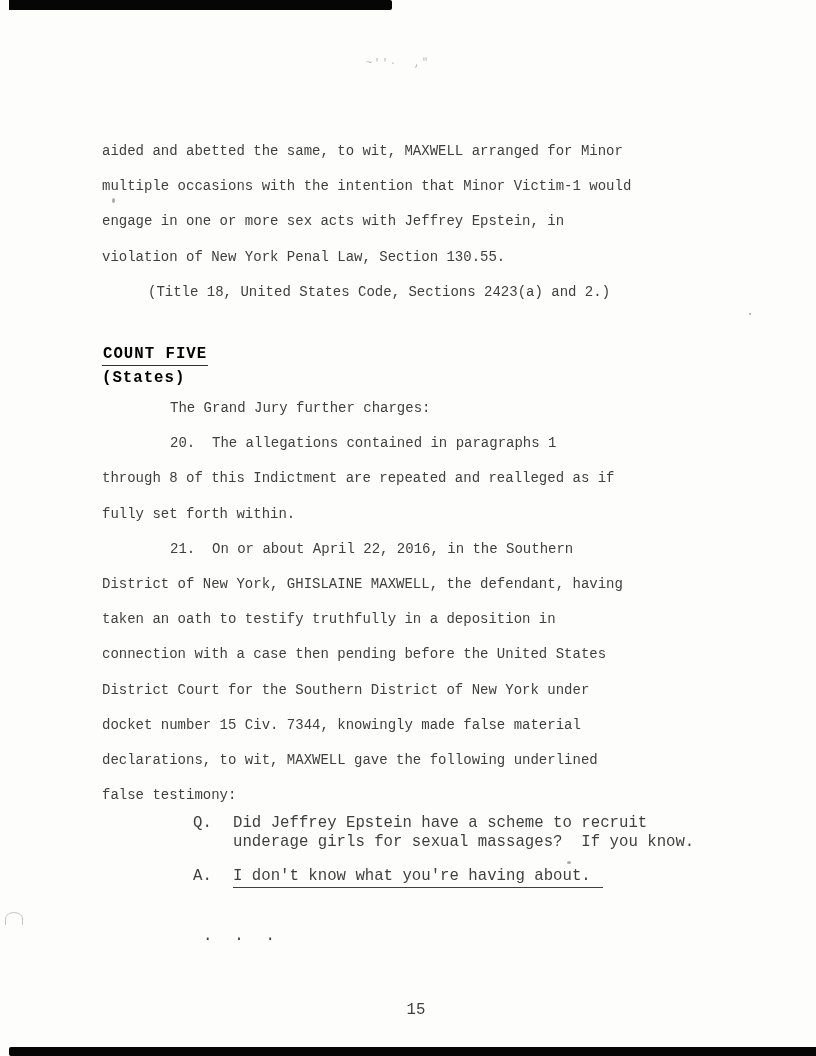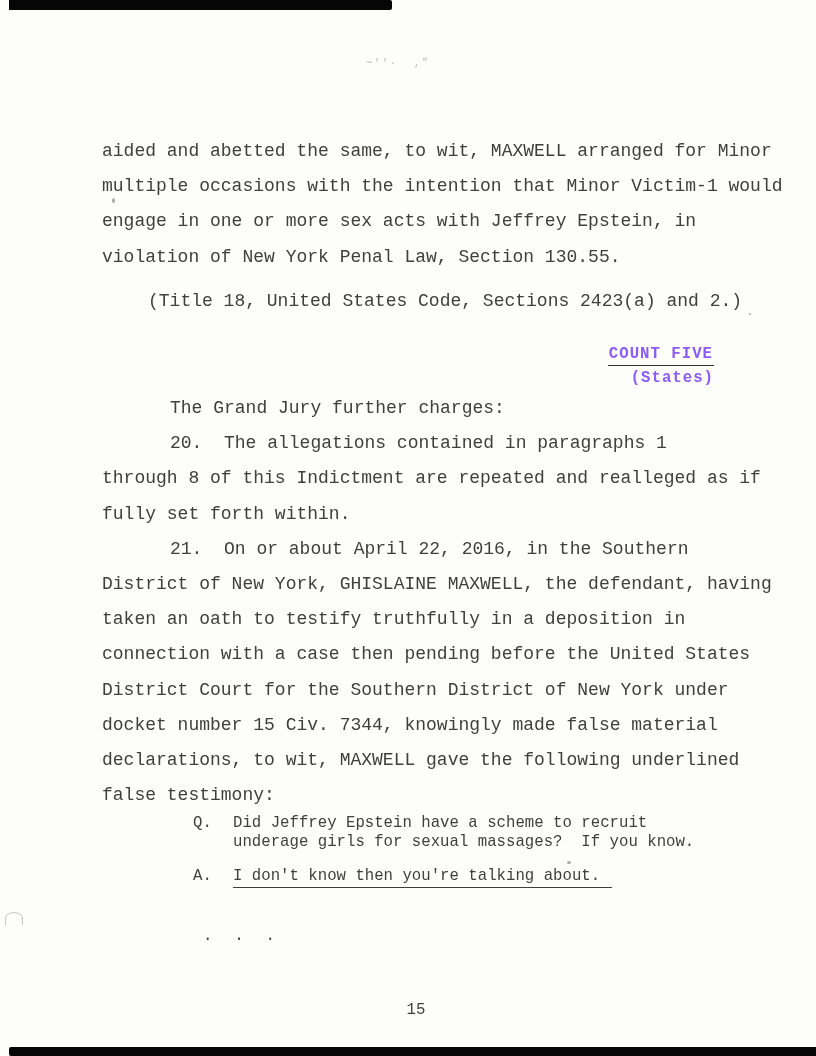--- a/index.html
+++ b/index.html
@@ -30,28 +30,28 @@
     position: absolute; left: 5px; top: 912px; width: 16px; height: 12px;
     border: 1.2px solid #c7c7c9; border-bottom: none;
     border-radius: 50% 50% 0 0; background: transparent;
   }
   .speck { position: absolute; background: #a9a9ab; border-radius: 50%; }
   .speck.s1 { left: 112px; top: 198px; width: 3px; height: 5px; }
   .speck.s2 { left: 567px; top: 861px; width: 4px; height: 3px; }
   .speck.s3 { left: 749px; top: 313px; width: 2px; height: 2px; }
 
   
-  .doc-block { position: absolute; left: 102px; width: 618px; font-size: 18px; }
+  .doc-block { position: absolute; left: 102px; width: 618px; font-size: 14px; }
   .line { height: 35.2px; line-height: 35.2px; white-space: pre; }
-  .indent-statute { padding-left: 46px; margin-top: 9px; }
+  .indent-statute { padding-left: 46px; }
   .indent-para { padding-left: 68px; }
 
   .heading-block {
     position: absolute; left: 102px; top: 345px; width: 612px;
-    text-align: right; font-size: 15.7px; font-weight: bold; color: #8b5cf6;
+    text-align: left; font-size: 15.7px; font-weight: bold; color: #000000;
   }
   .count-heading { line-height: 19px; }
   .count-heading span {
     display: inline-block; border-bottom: 1.6px solid #2f2f2f;
     padding: 0 1px 1px 1px; letter-spacing: 1px; white-space: pre;
   }
   .count-sub { line-height: 19px; margin-top: 3px; letter-spacing: 1px; white-space: pre; }
 
   .qa-block { position: absolute; left: 193px; top: 814px; width: 540px; font-size: 15.7px; }
   .qa-row { display: flex; align-items: flex-start; }
@@ -115,21 +115,21 @@
   <div class="qa-block">
     <div class="qa-row">
       <span class="qa-label">Q.</span>
       <span class="qa-text">
         <span class="qa-line" style="display:block">Did Jeffrey Epstein have a scheme to recruit</span>
         <span class="qa-line" style="display:block">underage girls for sexual massages?  If you know.</span>
       </span>
     </div>
     <div class="qa-row answer">
       <span class="qa-label">A.</span>
-      <span class="answer-underline">I don't know then you're talking about.</span>
+      <span class="answer-underline">I don't know what you're having about.</span>
     </div>
   </div>
 
   <div class="ellipsis-line">.  .  .</div>
 
   <div class="page-footer">
     <span>15</span>
   </div>
 
 </div>

